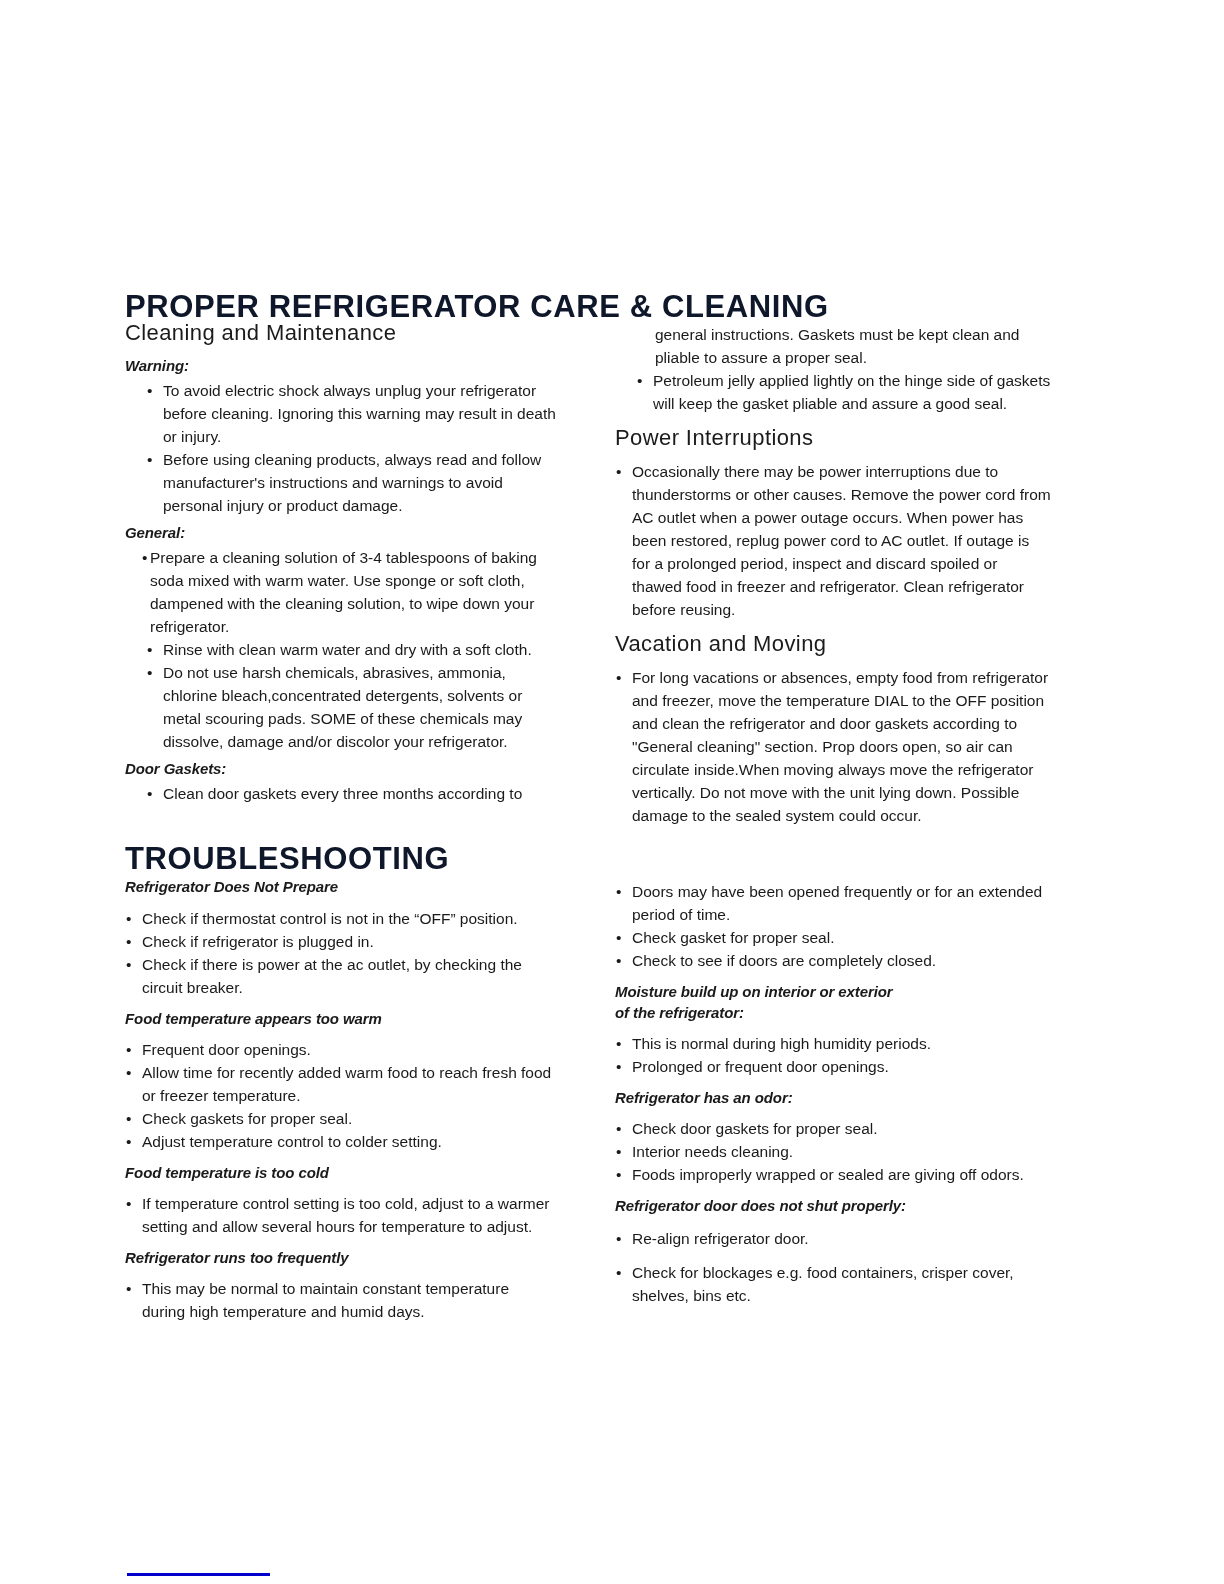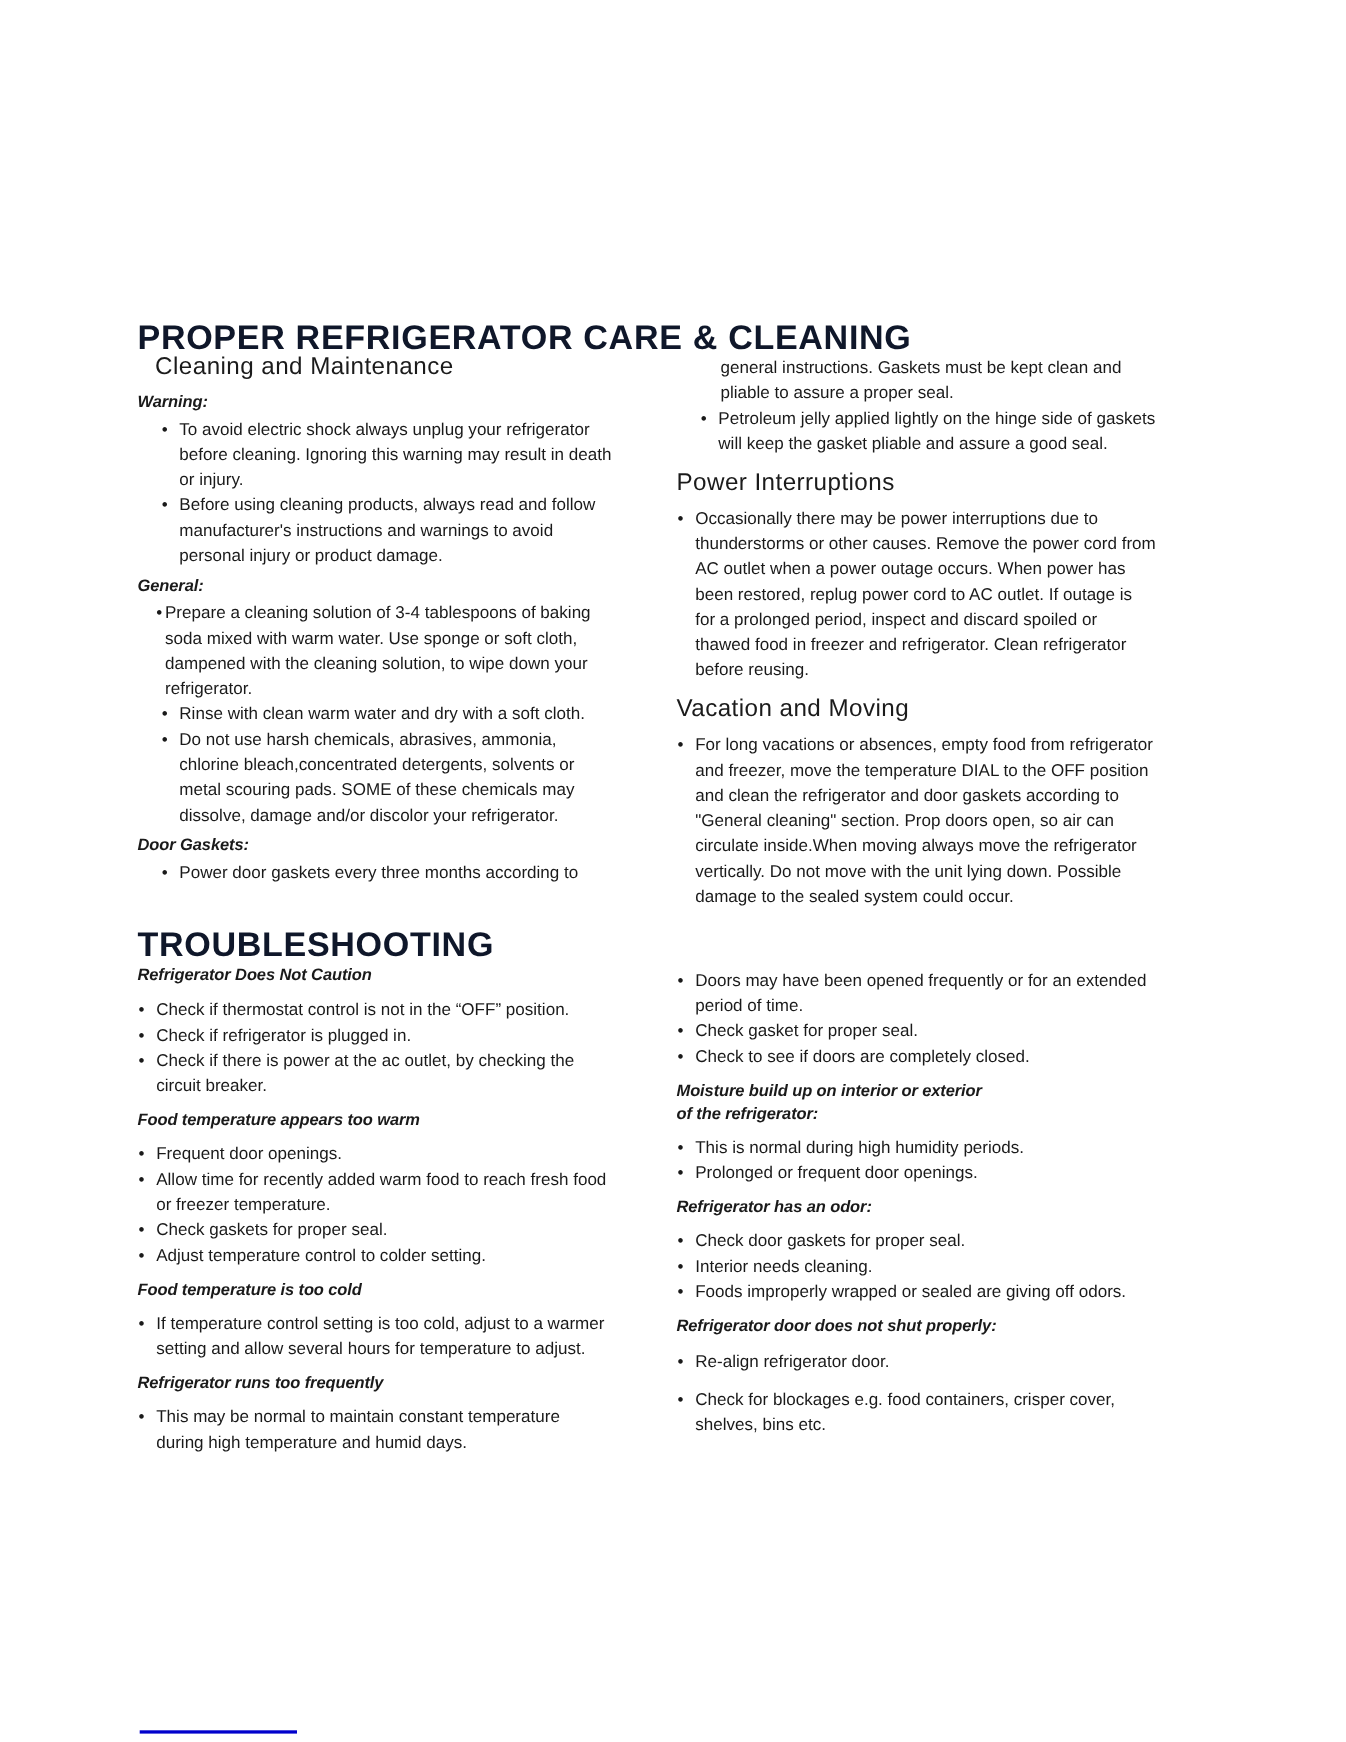--- a/index.html
+++ b/index.html
@@ -24,21 +24,21 @@
   #ts-cols   { top:876px; }
   .col-left  { width:468px; margin-right:22px; }
   .col-right { width:500px; }
 
   .block { font-size:15.5px; line-height:23px; white-space:pre-line; }
 
   .section-heading {
     font-size:22px; font-weight:500; letter-spacing:0.4px;
     line-height:30px; margin:8px 0 7px; color:#1b1b1b;
   }
-  #care-cols .col-left .section-heading:first-child { margin:0 16px 7px; }
+  #care-cols .col-left .section-heading:first-child { margin:0 0 7px; }
 
   .bold-label {
     font-weight:700; font-size:15px; line-height:21px;
     margin:5px 0 3px; letter-spacing:-0.1px;font-style:italic;
   }
   #ts-cols .bold-label { margin:9px 0 9px; }
   #ts-cols .col-left .bold-label:first-child { margin:0 0 10px; }
 
   .bullet { position:relative; }
   .bullet::before { content:"\2022"; position:absolute; top:0; }
@@ -78,21 +78,21 @@
       <div class="block bullet tight">Prepare a cleaning solution of 3-4 tablespoons of baking
 soda mixed with warm water. Use sponge or soft cloth,
 dampened with the cleaning solution, to wipe down your
 refrigerator.</div>
       <div class="block bullet b1">Rinse with clean warm water and dry with a soft cloth.</div>
       <div class="block bullet b1">Do not use harsh chemicals, abrasives, ammonia,
 chlorine bleach,concentrated detergents, solvents or
 metal scouring pads. SOME of these chemicals may
 dissolve, damage and/or discolor your refrigerator.</div>
       <div class="block bold-label">Door Gaskets:</div>
-      <div class="block bullet b1">Power door gaskets every three months according to</div>
+      <div class="block bullet b1">Clean door gaskets every three months according to</div>
     </div>
   <div class="col-right">
       <div class="block cont">general instructions. Gaskets must be kept clean and
 pliable to assure a proper seal.</div>
       <div class="block bullet b1">Petroleum jelly applied lightly on the hinge side of gaskets
 will keep the gasket  pliable and assure a good seal.</div>
       <div class="block section-heading">Power Interruptions</div>
       <div class="block bullet b0">Occasionally there may be power interruptions due to
 thunderstorms or other causes. Remove the power cord from
 AC outlet when a power outage occurs. When power has
@@ -108,21 +108,21 @@
 circulate inside.When moving always move the refrigerator
 vertically. Do not move with the unit lying down. Possible
 damage to the sealed system could occur.</div>
     </div>
 </div>
 
 <h1 class="doc-title" id="ts-title">TROUBLESHOOTING</h1>
 
 <div class="cols" id="ts-cols">
   <div class="col-left">
-      <div class="block bold-label">Refrigerator Does Not Caution</div>
+      <div class="block bold-label">Refrigerator Does Not Prepare</div>
       <div class="block bullet b0">Check if thermostat control is not in the “OFF” position.</div>
       <div class="block bullet b0">Check if refrigerator is plugged in.</div>
       <div class="block bullet b0">Check if there is power at the ac outlet, by checking the
 circuit breaker.</div>
       <div class="block bold-label">Food temperature appears too warm</div>
       <div class="block bullet b0">Frequent door openings.</div>
       <div class="block bullet b0">Allow time for recently added warm food to reach fresh food
 or freezer temperature.</div>
       <div class="block bullet b0">Check gaskets for proper seal.</div>
       <div class="block bullet b0">Adjust temperature control to colder setting.</div>

